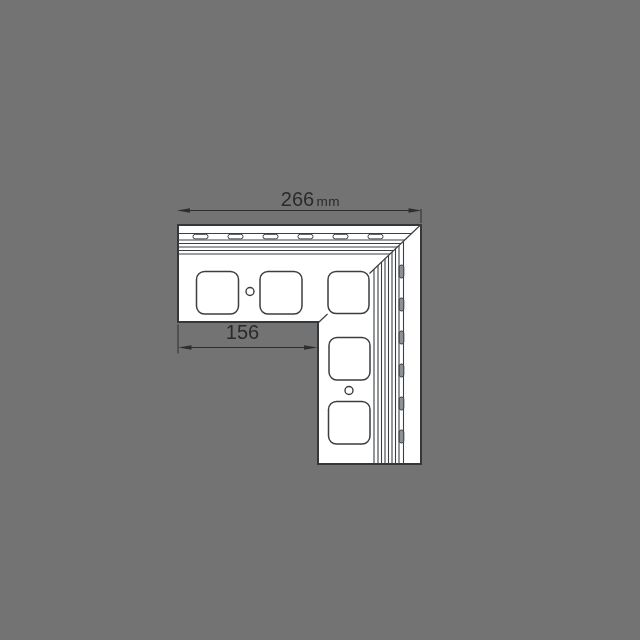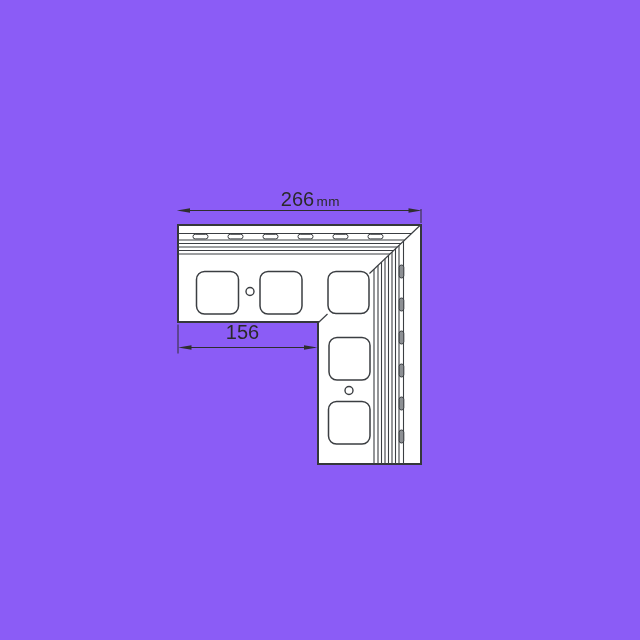--- a/index.html
+++ b/index.html
@@ -8,21 +8,21 @@
     background: #ffffff;
     width: 640px;
     height: 640px;
     overflow: hidden;
     font-family: "Liberation Sans", sans-serif;
   }
   .canvas {
     position: relative;
     width: 640px;
     height: 640px;
-    background: #8b5cf6;
+    background: #737373;
   }
   svg { display: block; }
   .outline   { fill: #ffffff; stroke: #35383b; stroke-width: 2; stroke-linejoin: miter; }
   .groove    { stroke: #3b3e42; stroke-width: 1.1; fill: none; }
   .mitre     { stroke: #3b3e42; stroke-width: 1.2; fill: none; }
   .slot-top  { fill: #ffffff; stroke: #3b3e42; stroke-width: 1; }
   .slot-side { fill: #8d9094; stroke: #3b3e42; stroke-width: 1; }
   .cutout    { fill: #ffffff; stroke: #3b3e42; stroke-width: 1.5; }
   .hole      { fill: #ffffff; stroke: #3b3e42; stroke-width: 1.4; }
   .dimline   { stroke: #2e2e2e; stroke-width: 1.2; fill: none; }

